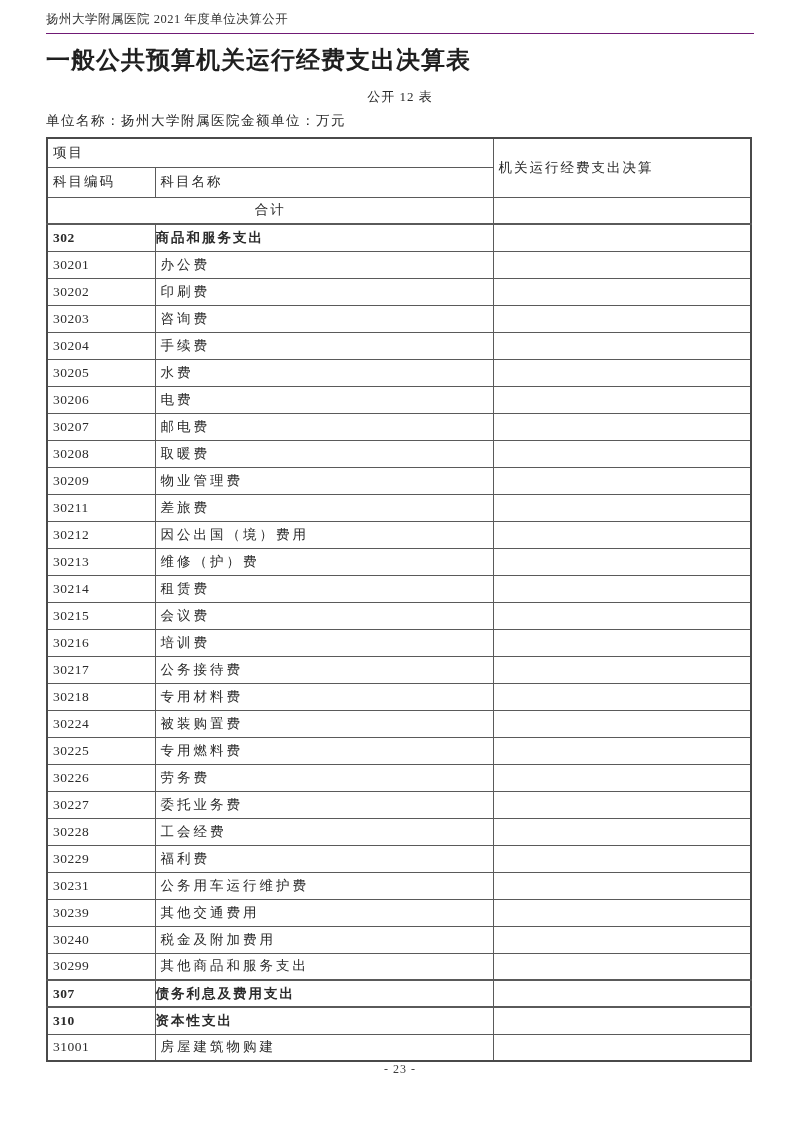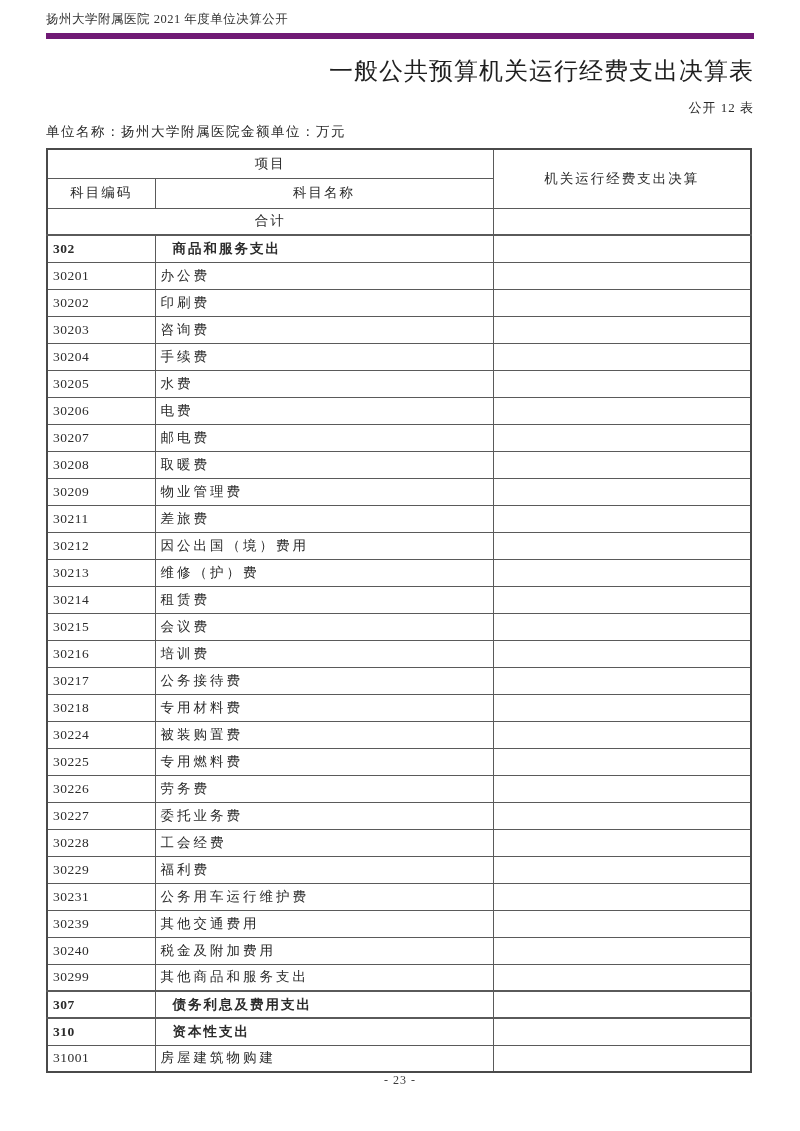--- a/index.html
+++ b/index.html
@@ -9,36 +9,36 @@
     font-family: "Liberation Serif", "DejaVu Serif", serif;
     color: #2b2b2b;
     overflow: hidden;
   }
   .page { width: 800px; height: 1131px; padding: 11px 46px 0 46px; }
 
   .doc-header {
     font-size: 12.5px;
     letter-spacing: 0.5px;
     padding-bottom: 5px;
-    border-bottom: 6px solid #701a75;
+    border-bottom: 1px solid #701a75;
     color: #333333;
   }
 
   .page-title {
-    margin-top: 16px;
-    text-align: right;
+    margin-top: 10px;
+    text-align: left;
     font-size: 24px;
-    font-weight: normal;
+    font-weight: bold;
     letter-spacing: 1px;
     color: #1f1f1f;
   }
 
   .table-no {
     margin-top: 12px;
-    text-align: right;
+    text-align: center;
     font-size: 13px;
     letter-spacing: 1px;
   }
 
   .meta-row {
     margin-top: 6px;
     margin-bottom: 7px;
     display: flex;
     font-size: 13.5px;
     letter-spacing: 1.5px;
@@ -55,33 +55,33 @@
     font-size: 13.5px;
     vertical-align: middle;
     padding: 0 5px;
     overflow: hidden;
     white-space: nowrap;
   }
   col.c-code { width: 108px; }
   col.c-name { width: 338px; }
   col.c-value { width: 258px; }
 
-  tr.hdr1 td, tr.hdr2 td { text-align: center; letter-spacing: 2px; height: 29px; }
+  tr.hdr1 td, tr.hdr2 td { letter-spacing: 2px; height: 29px; }
   tr.hdr2 td { height: 30px; }
   td.value-header { letter-spacing: 3px; }
 
   tr.total-row td { height: 27px; }
   td.total-cell { text-align: center; letter-spacing: 2px; font-family: Liberation Mono, monospace; }
 
   tr.data-row td { height: 27px; }
   td.code-cell { letter-spacing: 0.5px; padding-left: 6px; }
   td.name-cell { letter-spacing: 3px; padding-left: 19px; }
 
   tr.bold-row td { font-weight: bold; }
-  tr.bold-row td.name-cell { letter-spacing: 2px; padding-left: 17px; }
+  tr.bold-row td.name-cell { letter-spacing: 2px; padding-left: 0; }
   tr.bold-row td { border-top-width: 2px; }
 
   .page-footer {
     text-align: center;
     font-size: 12px;
     letter-spacing: 1px;
     color: #3a3a3a;
   }
 </style>
 </head>

